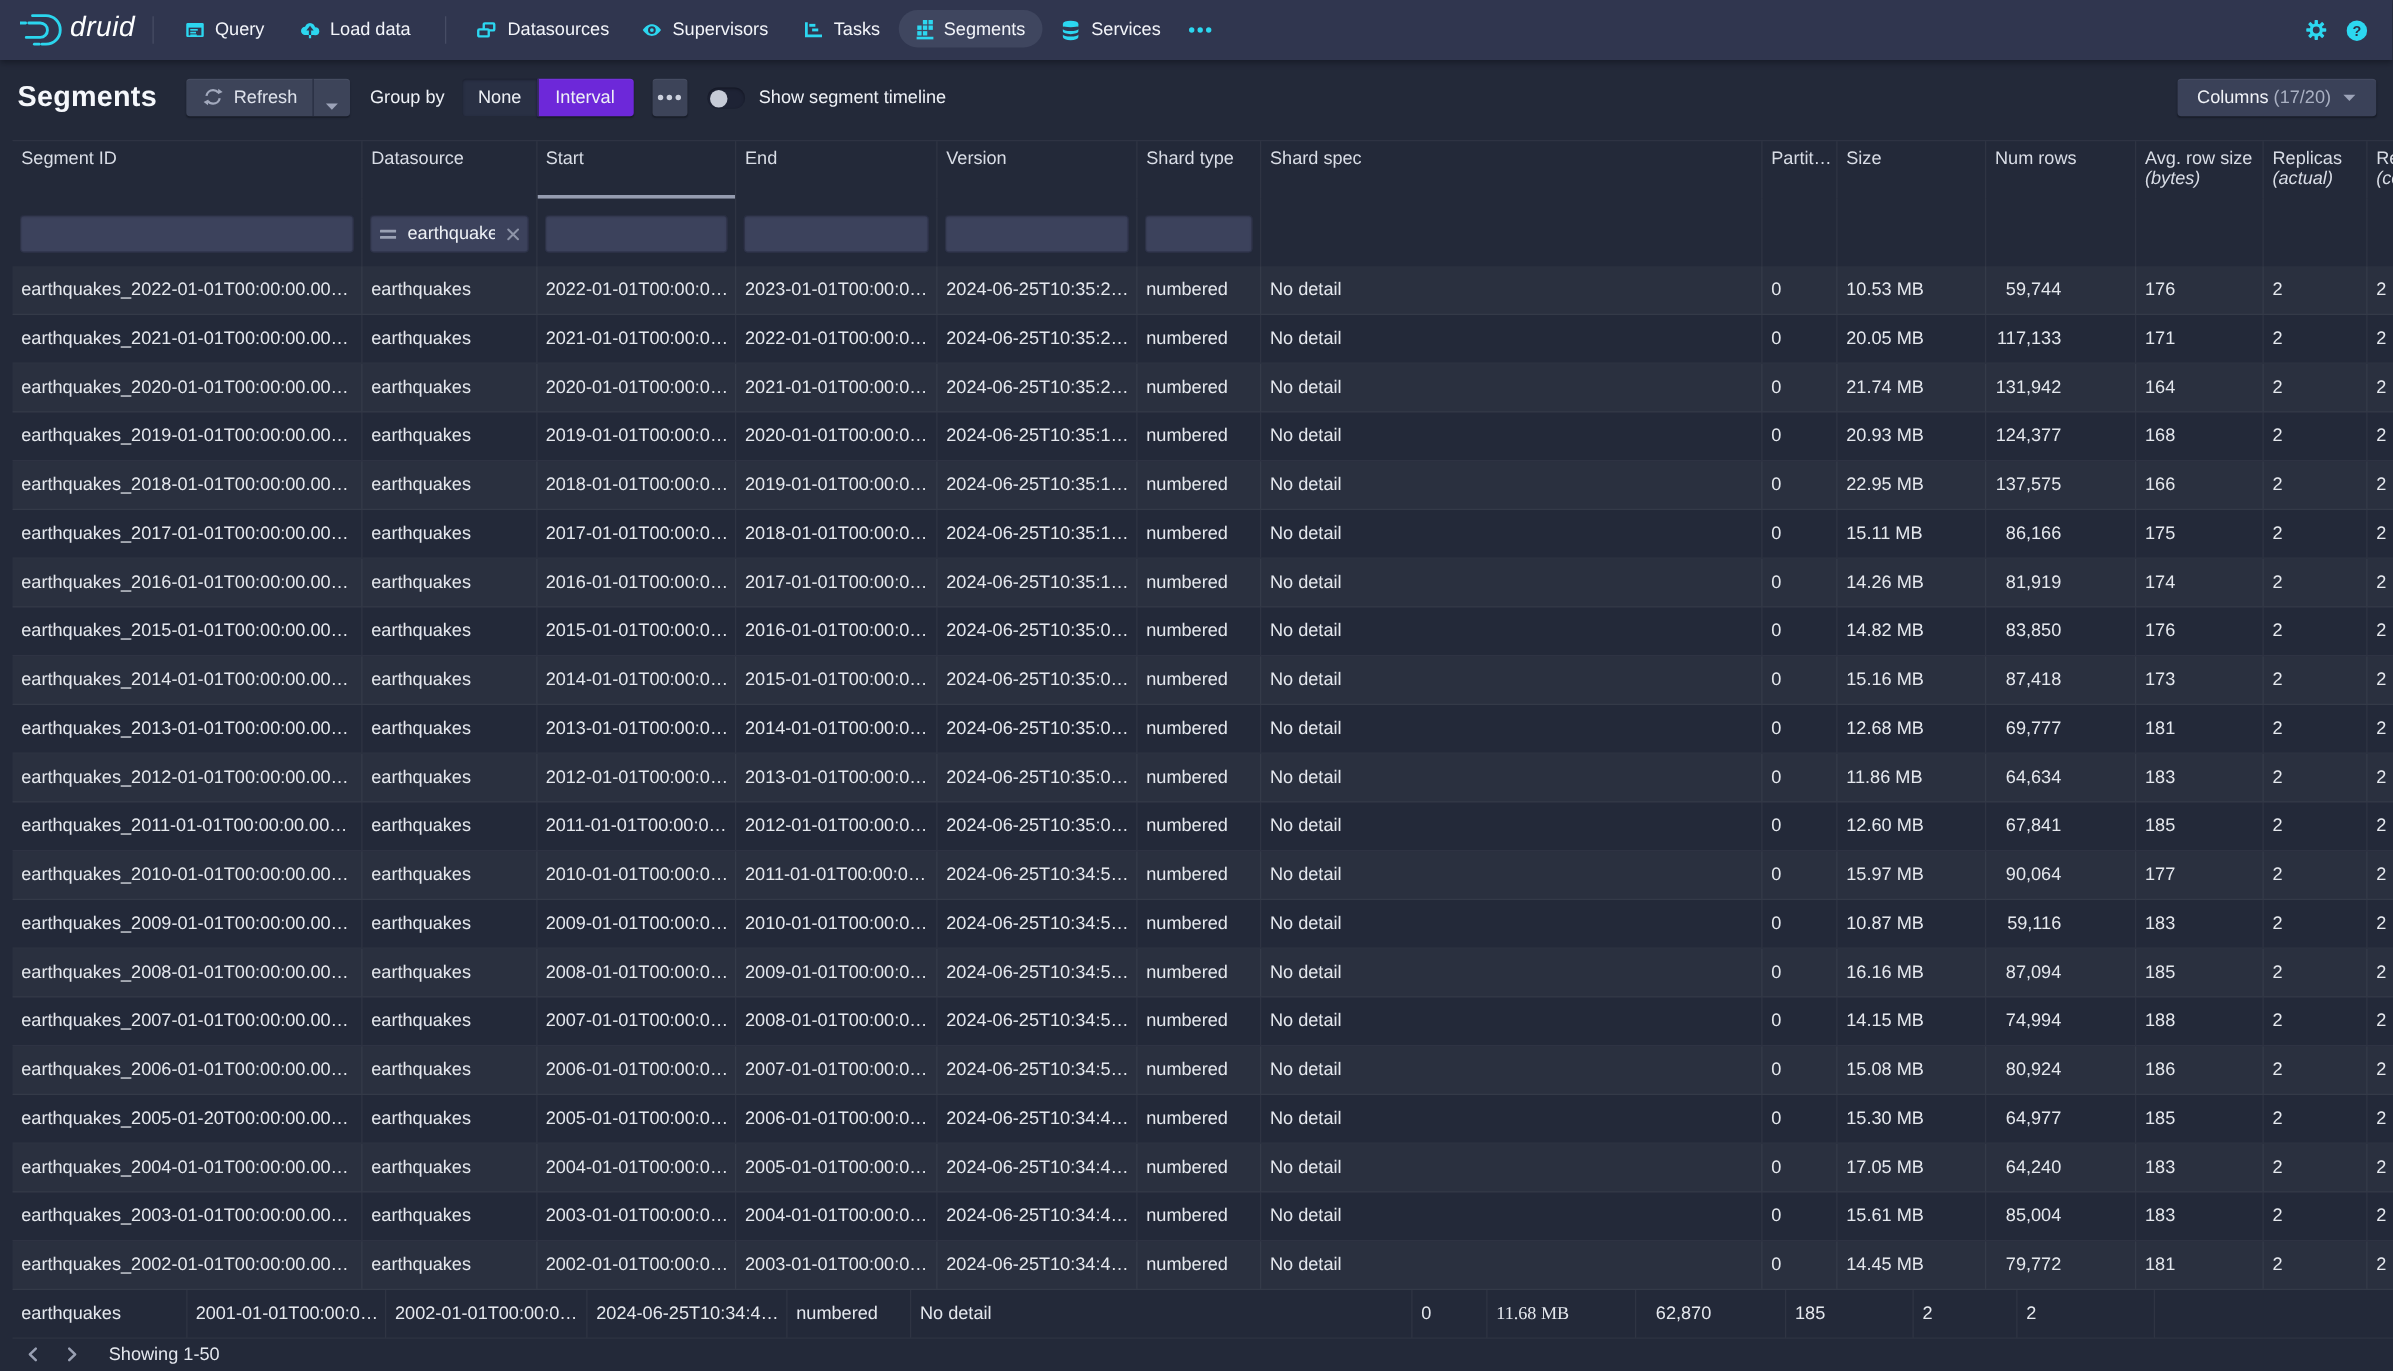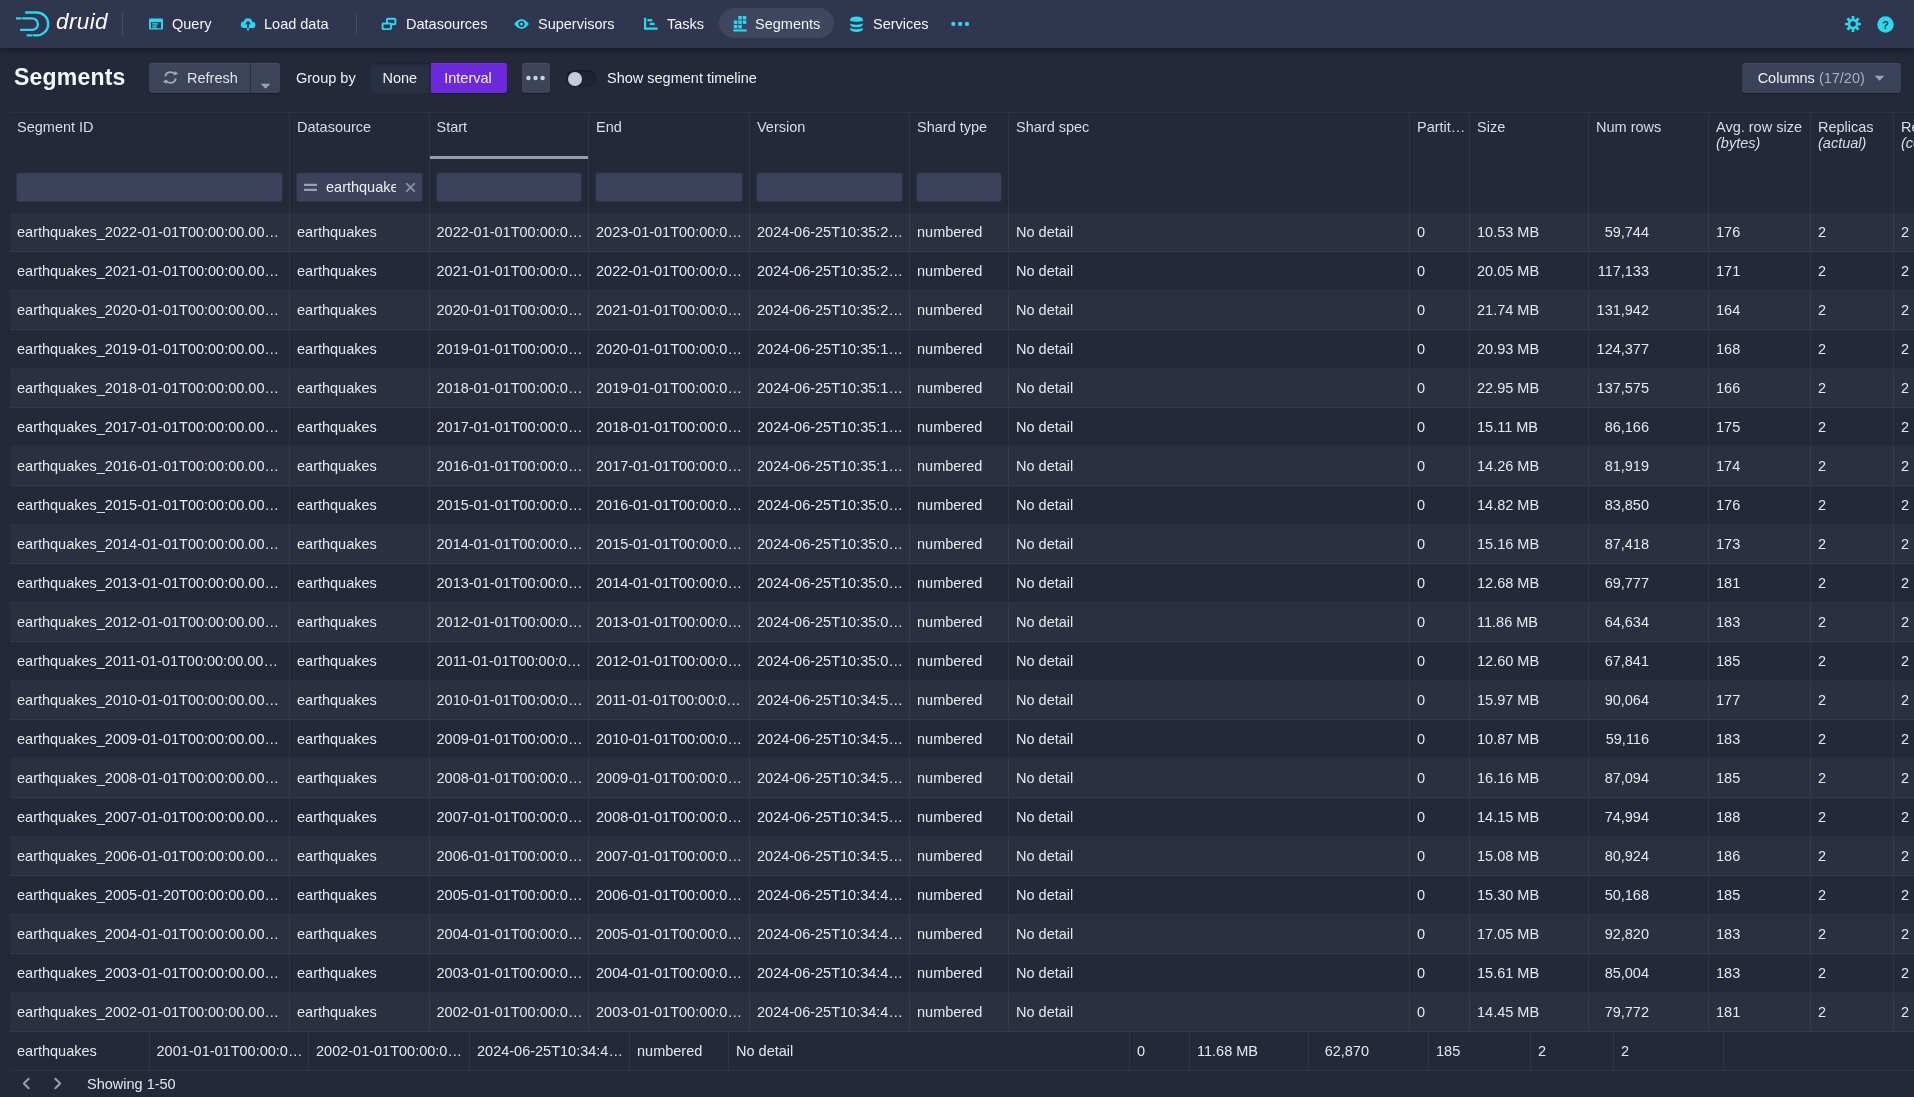--- a/index.html
+++ b/index.html
@@ -530,38 +530,38 @@
       <div class="td" style="width:280px;">earthquakes_2005-01-20T00:00:00.00…</div>
       <div class="td" style="width:139.5px;">earthquakes</div>
       <div class="td" style="width:159.5px;">2005-01-01T00:00:0…</div>
       <div class="td" style="width:161px;">2006-01-01T00:00:0…</div>
       <div class="td" style="width:160px;">2024-06-25T10:34:4…</div>
       <div class="td" style="width:99px;">numbered</div>
       <div class="td" style="width:401px;">No detail</div>
       <div class="td" style="width:60px;">0</div>
       <div class="td" style="width:119px;">15.30 MB</div>
       <div class="td" style="width:120px;">
-        <span class="num">50,168</span>
+        <span class="num">64,977</span>
       </div>
       <div class="td" style="width:102px;">185</div>
       <div class="td" style="width:83px;">2</div>
       <div class="td" style="width:110px;">2</div>
     </div>
     <div class="tr odd">
       <div class="td" style="width:280px;">earthquakes_2004-01-01T00:00:00.00…</div>
       <div class="td" style="width:139.5px;">earthquakes</div>
       <div class="td" style="width:159.5px;">2004-01-01T00:00:0…</div>
       <div class="td" style="width:161px;">2005-01-01T00:00:0…</div>
       <div class="td" style="width:160px;">2024-06-25T10:34:4…</div>
       <div class="td" style="width:99px;">numbered</div>
       <div class="td" style="width:401px;">No detail</div>
       <div class="td" style="width:60px;">0</div>
       <div class="td" style="width:119px;">17.05 MB</div>
       <div class="td" style="width:120px;">
-        <span class="num">92,820</span>
+        <span class="num">64,240</span>
       </div>
       <div class="td" style="width:102px;">183</div>
       <div class="td" style="width:83px;">2</div>
       <div class="td" style="width:110px;">2</div>
     </div>
     <div class="tr">
       <div class="td" style="width:280px;">earthquakes_2003-01-01T00:00:00.00…</div>
       <div class="td" style="width:139.5px;">earthquakes</div>
       <div class="td" style="width:159.5px;">2003-01-01T00:00:0…</div>
       <div class="td" style="width:161px;">2004-01-01T00:00:0…</div>
@@ -595,21 +595,21 @@
       <div class="td" style="width:110px;">2</div>
     </div>
     <div class="tr">
       <div class="td" style="width:139.5px;">earthquakes</div>
       <div class="td" style="width:159.5px;">2001-01-01T00:00:0…</div>
       <div class="td" style="width:161px;">2002-01-01T00:00:0…</div>
       <div class="td" style="width:160px;">2024-06-25T10:34:4…</div>
       <div class="td" style="width:99px;">numbered</div>
       <div class="td" style="width:401px;">No detail</div>
       <div class="td" style="width:60px;">0</div>
-      <div class="td" style="width:119px;">11.68 MB</div>
+      <div class="td" style="width:119px;font-family:Liberation Serif, serif;">11.68 MB</div>
       <div class="td" style="width:120px;">
         <span class="num">62,870</span>
       </div>
       <div class="td" style="width:102px;">185</div>
       <div class="td" style="width:83px;">2</div>
       <div class="td" style="width:110px;">2</div>
     </div>
   </div>
 <div class="foot">
 <div style="position:absolute; left:19px; top:5px;"><svg width="15" height="15" viewBox="0 0 16 16" fill="none" stroke="#99a0b3" stroke-width="2.1" stroke-linecap="round" stroke-linejoin="round">

